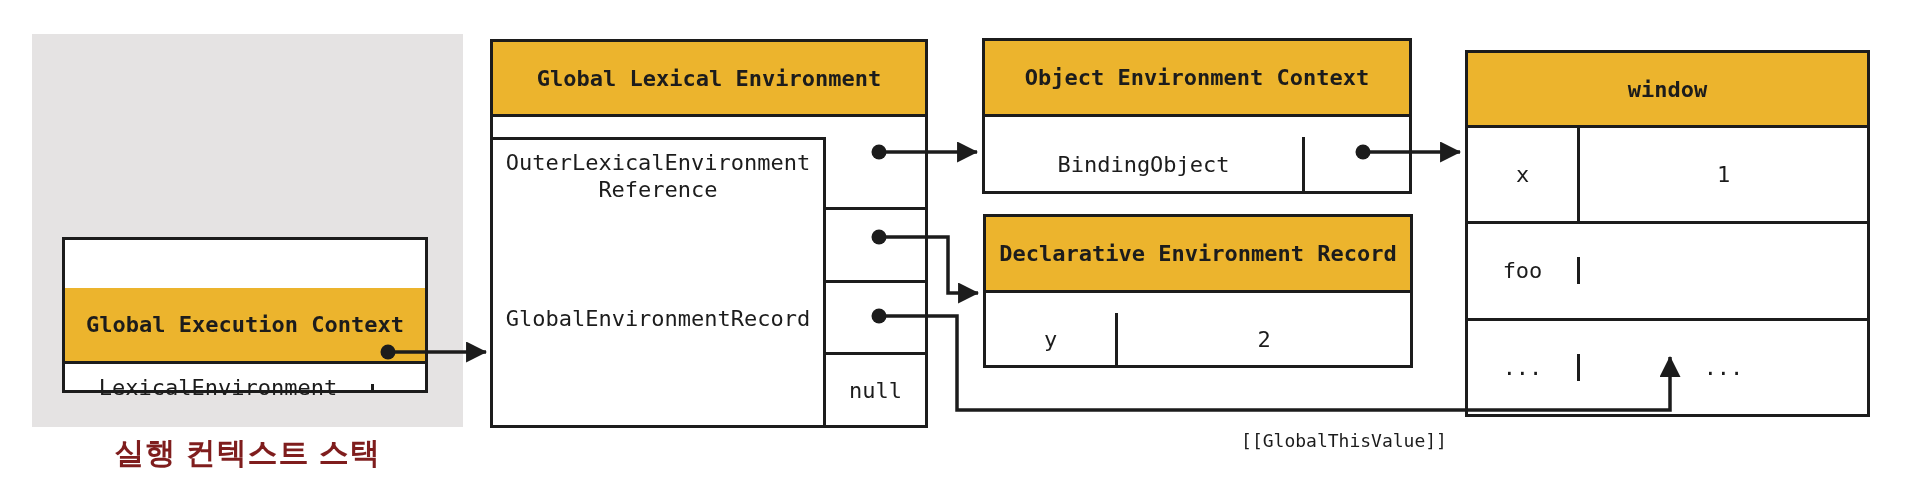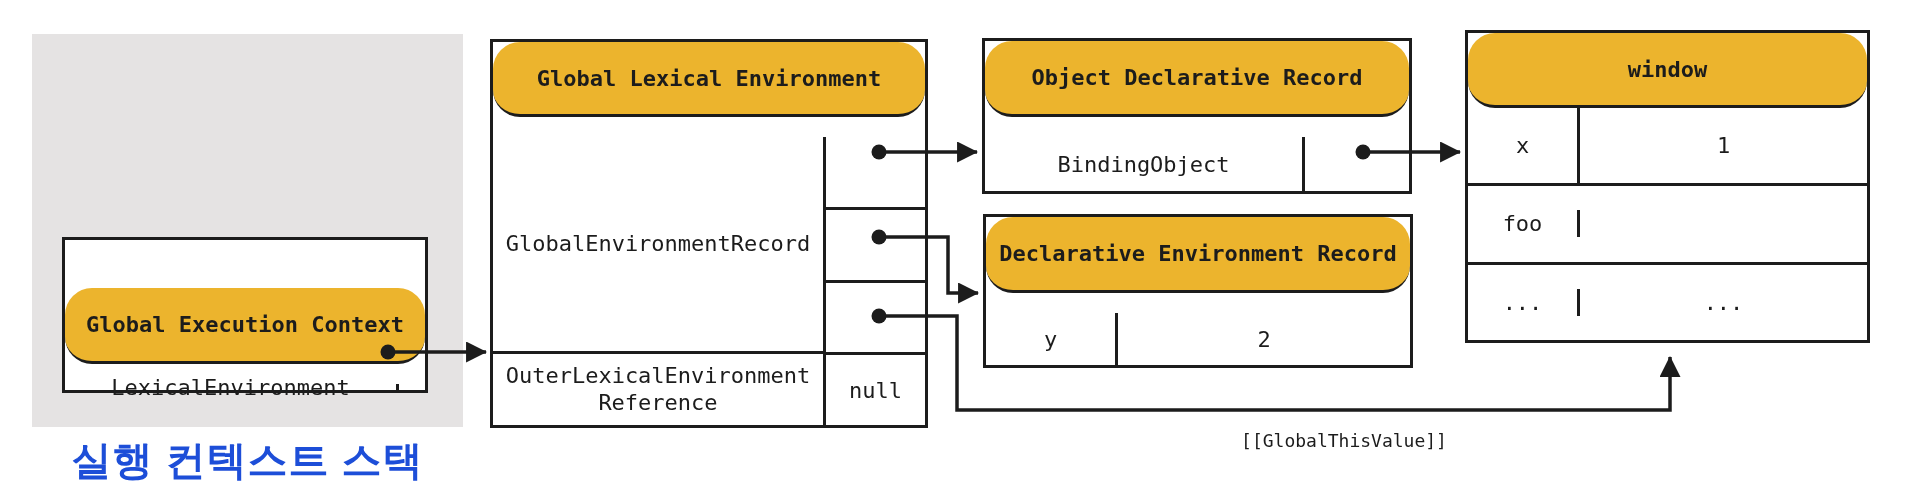--- a/index.html
+++ b/index.html
@@ -13,64 +13,64 @@
     font-family:"DejaVu Sans Mono","Liberation Mono",monospace;
     color:var(--line);overflow:hidden;
   }
   .gray-panel{
     position:absolute;left:32px;top:34px;width:431px;height:393px;
     background:var(--panel);
   }
   .caption{
     position:absolute;left:32px;top:433px;width:431px;
     text-align:center;font-family:"Liberation Sans",sans-serif;
-    font-weight:700;font-size:40px;color:#1d4ed8;letter-spacing:1px;
+    font-weight:700;font-size:30px;color:#7f1d1d;letter-spacing:1px;
   }
   .box{
     position:absolute;background:#fff;border:3px solid var(--line);
     box-sizing:border-box;display:flex;flex-direction:column;
   }
   .hdr{
     flex:0 0 auto;background:var(--yellow);border-bottom:3px solid var(--line);
     display:flex;align-items:center;justify-content:center;
-    font-weight:bold;font-size:22px;box-sizing:border-box;white-space:nowrap;border-radius:27px;
+    font-weight:bold;font-size:22px;box-sizing:border-box;white-space:nowrap;
   }
   .bdy{display:flex;flex:1;min-height:0;margin-top:20px;}
   .col{display:flex;flex-direction:column;box-sizing:border-box;min-width:0;}
   .cell{
     display:flex;align-items:center;justify-content:center;
     font-size:22px;box-sizing:border-box;text-align:center;line-height:27px;
   }
   .bt{border-top:3px solid var(--line);align-items:center;}
   .br{border-right:3px solid var(--line);}
   
   .gec{left:62px;top:237px;width:366px;height:156px;}
   .gec .hdr{height:76px;margin-top:48px;}
-  .gec-label{width:334px;}
+  .gec-label{width:309px;}
   .gec-ptr{flex:1;}
   
   .gle{left:490px;top:39px;width:438px;height:389px;}
   .gle .hdr{height:75px;}
   .gle-left{width:333px;}
   .gle-record{flex:3;}
   .gle-outer{flex:1;white-space:pre-line;}
   .gle-right{flex:1;}
   .pcell{flex:1;}
   
   .oer{left:982px;top:38px;width:430px;height:156px;}
   .oer .hdr{height:76px;}
   .oer-label{width:320px;}
   .oer-ptr{flex:1;}
   
   .der{left:983px;top:214px;width:430px;height:154px;}
   .der .hdr{height:76px;}
   .der-key{width:132px;}
   .der-val{flex:1;}
   
-  .win{left:1465px;top:30px;width:405px;height:313px;}
+  .win{left:1465px;top:50px;width:405px;height:367px;}
   .win .hdr{height:75px;}
   .win-row{display:flex;flex:1;min-height:0;}
   .win-key{width:112px;}
   .win-val{flex:1;}
   .global-this{
     position:absolute;left:1209px;top:430px;width:270px;
     text-align:center;font-size:18px;white-space:nowrap;
   }
   .arrows{position:absolute;left:0;top:0;pointer-events:none;}
   .arrows path{stroke:var(--line);stroke-width:3.5;fill:none;}
@@ -91,35 +91,35 @@
     <div class="bdy">
       <div class="cell gec-label br">LexicalEnvironment</div>
       <div class="cell gec-ptr"></div>
     </div>
   </div>
 
   <div class="box gle">
     <div class="hdr">Global Lexical Environment</div>
     <div class="bdy">
       <div class="col gle-left br">
-        <div class="cell gle-record">GlobalEnvironmentRecord</div>
         <div class="cell gle-outer bt">OuterLexicalEnvironment
 Reference</div>
+        <div class="cell gle-record">GlobalEnvironmentRecord</div>
       </div>
       <div class="col gle-right">
         <div class="cell pcell"></div>
         <div class="cell pcell bt"></div>
         <div class="cell pcell bt"></div>
         <div class="cell pcell bt">null</div>
       </div>
     </div>
   </div>
 
   <div class="box oer">
-    <div class="hdr">Object Declarative Record</div>
+    <div class="hdr">Object Environment Context</div>
     <div class="bdy">
       <div class="cell oer-label br">BindingObject</div>
       <div class="cell oer-ptr"></div>
     </div>
   </div>
 
   <div class="box der">
     <div class="hdr">Declarative Environment Record</div>
     <div class="bdy">
       <div class="cell der-key br">y</div>

